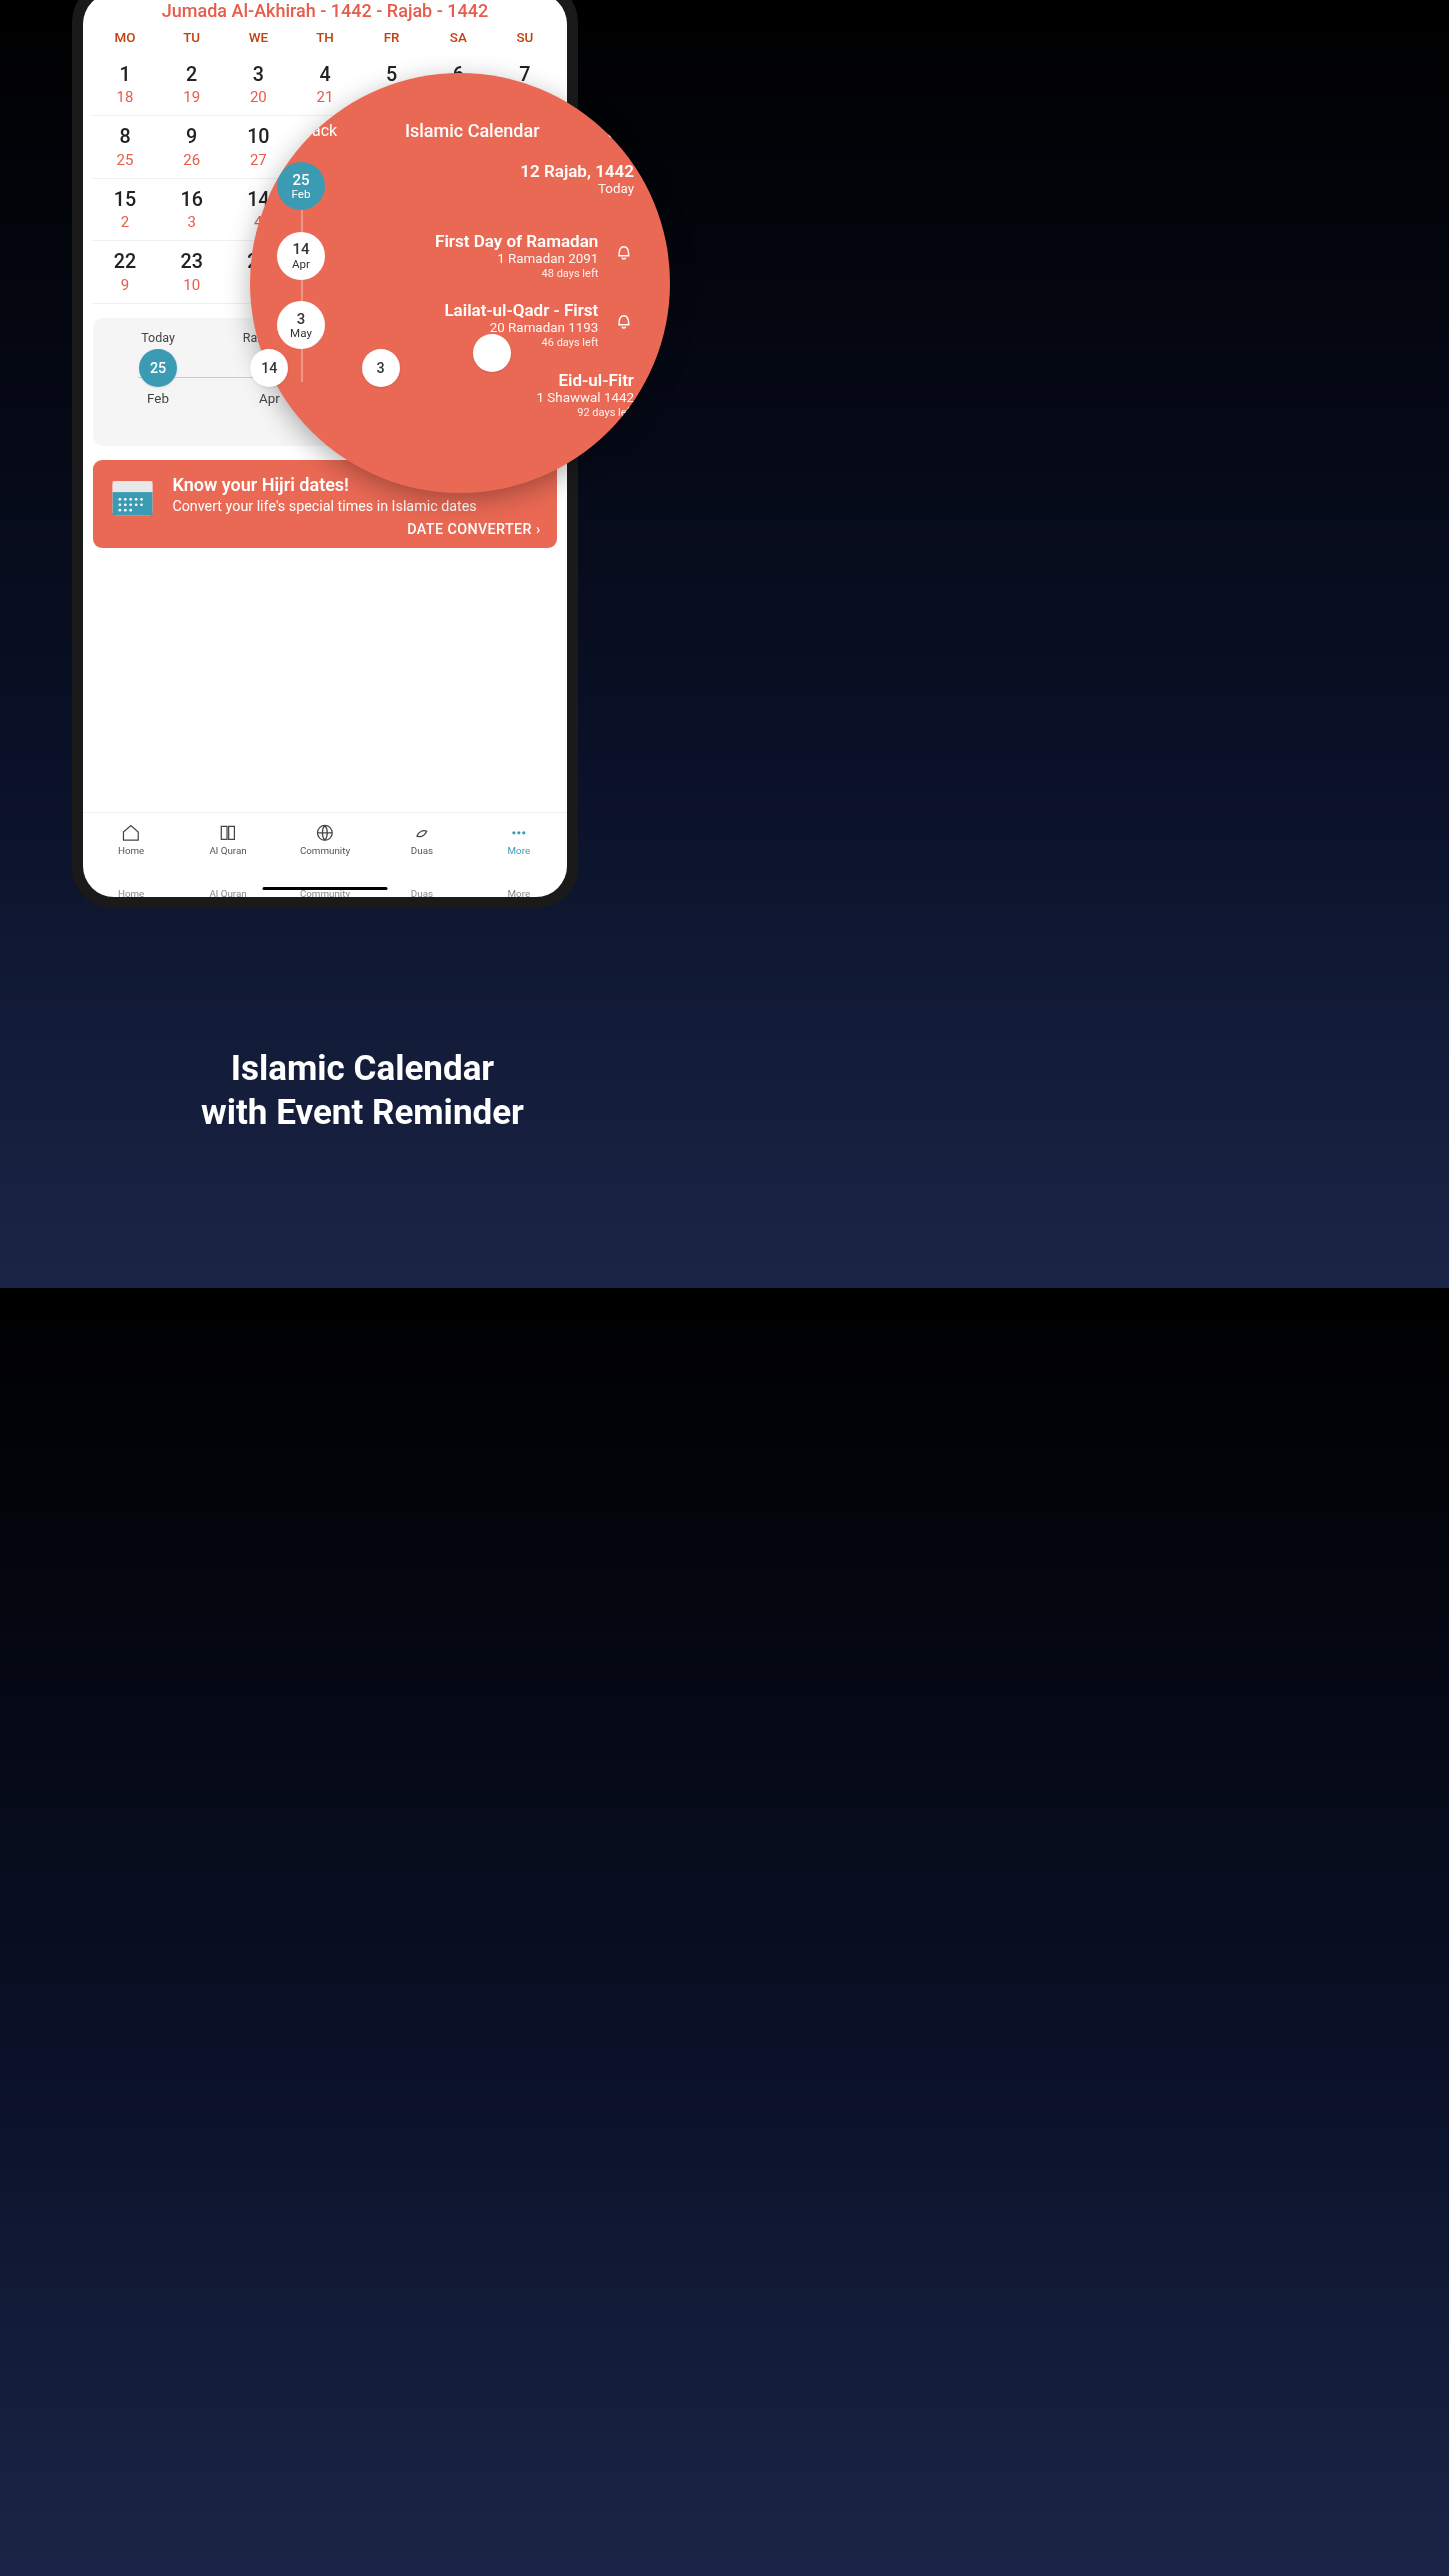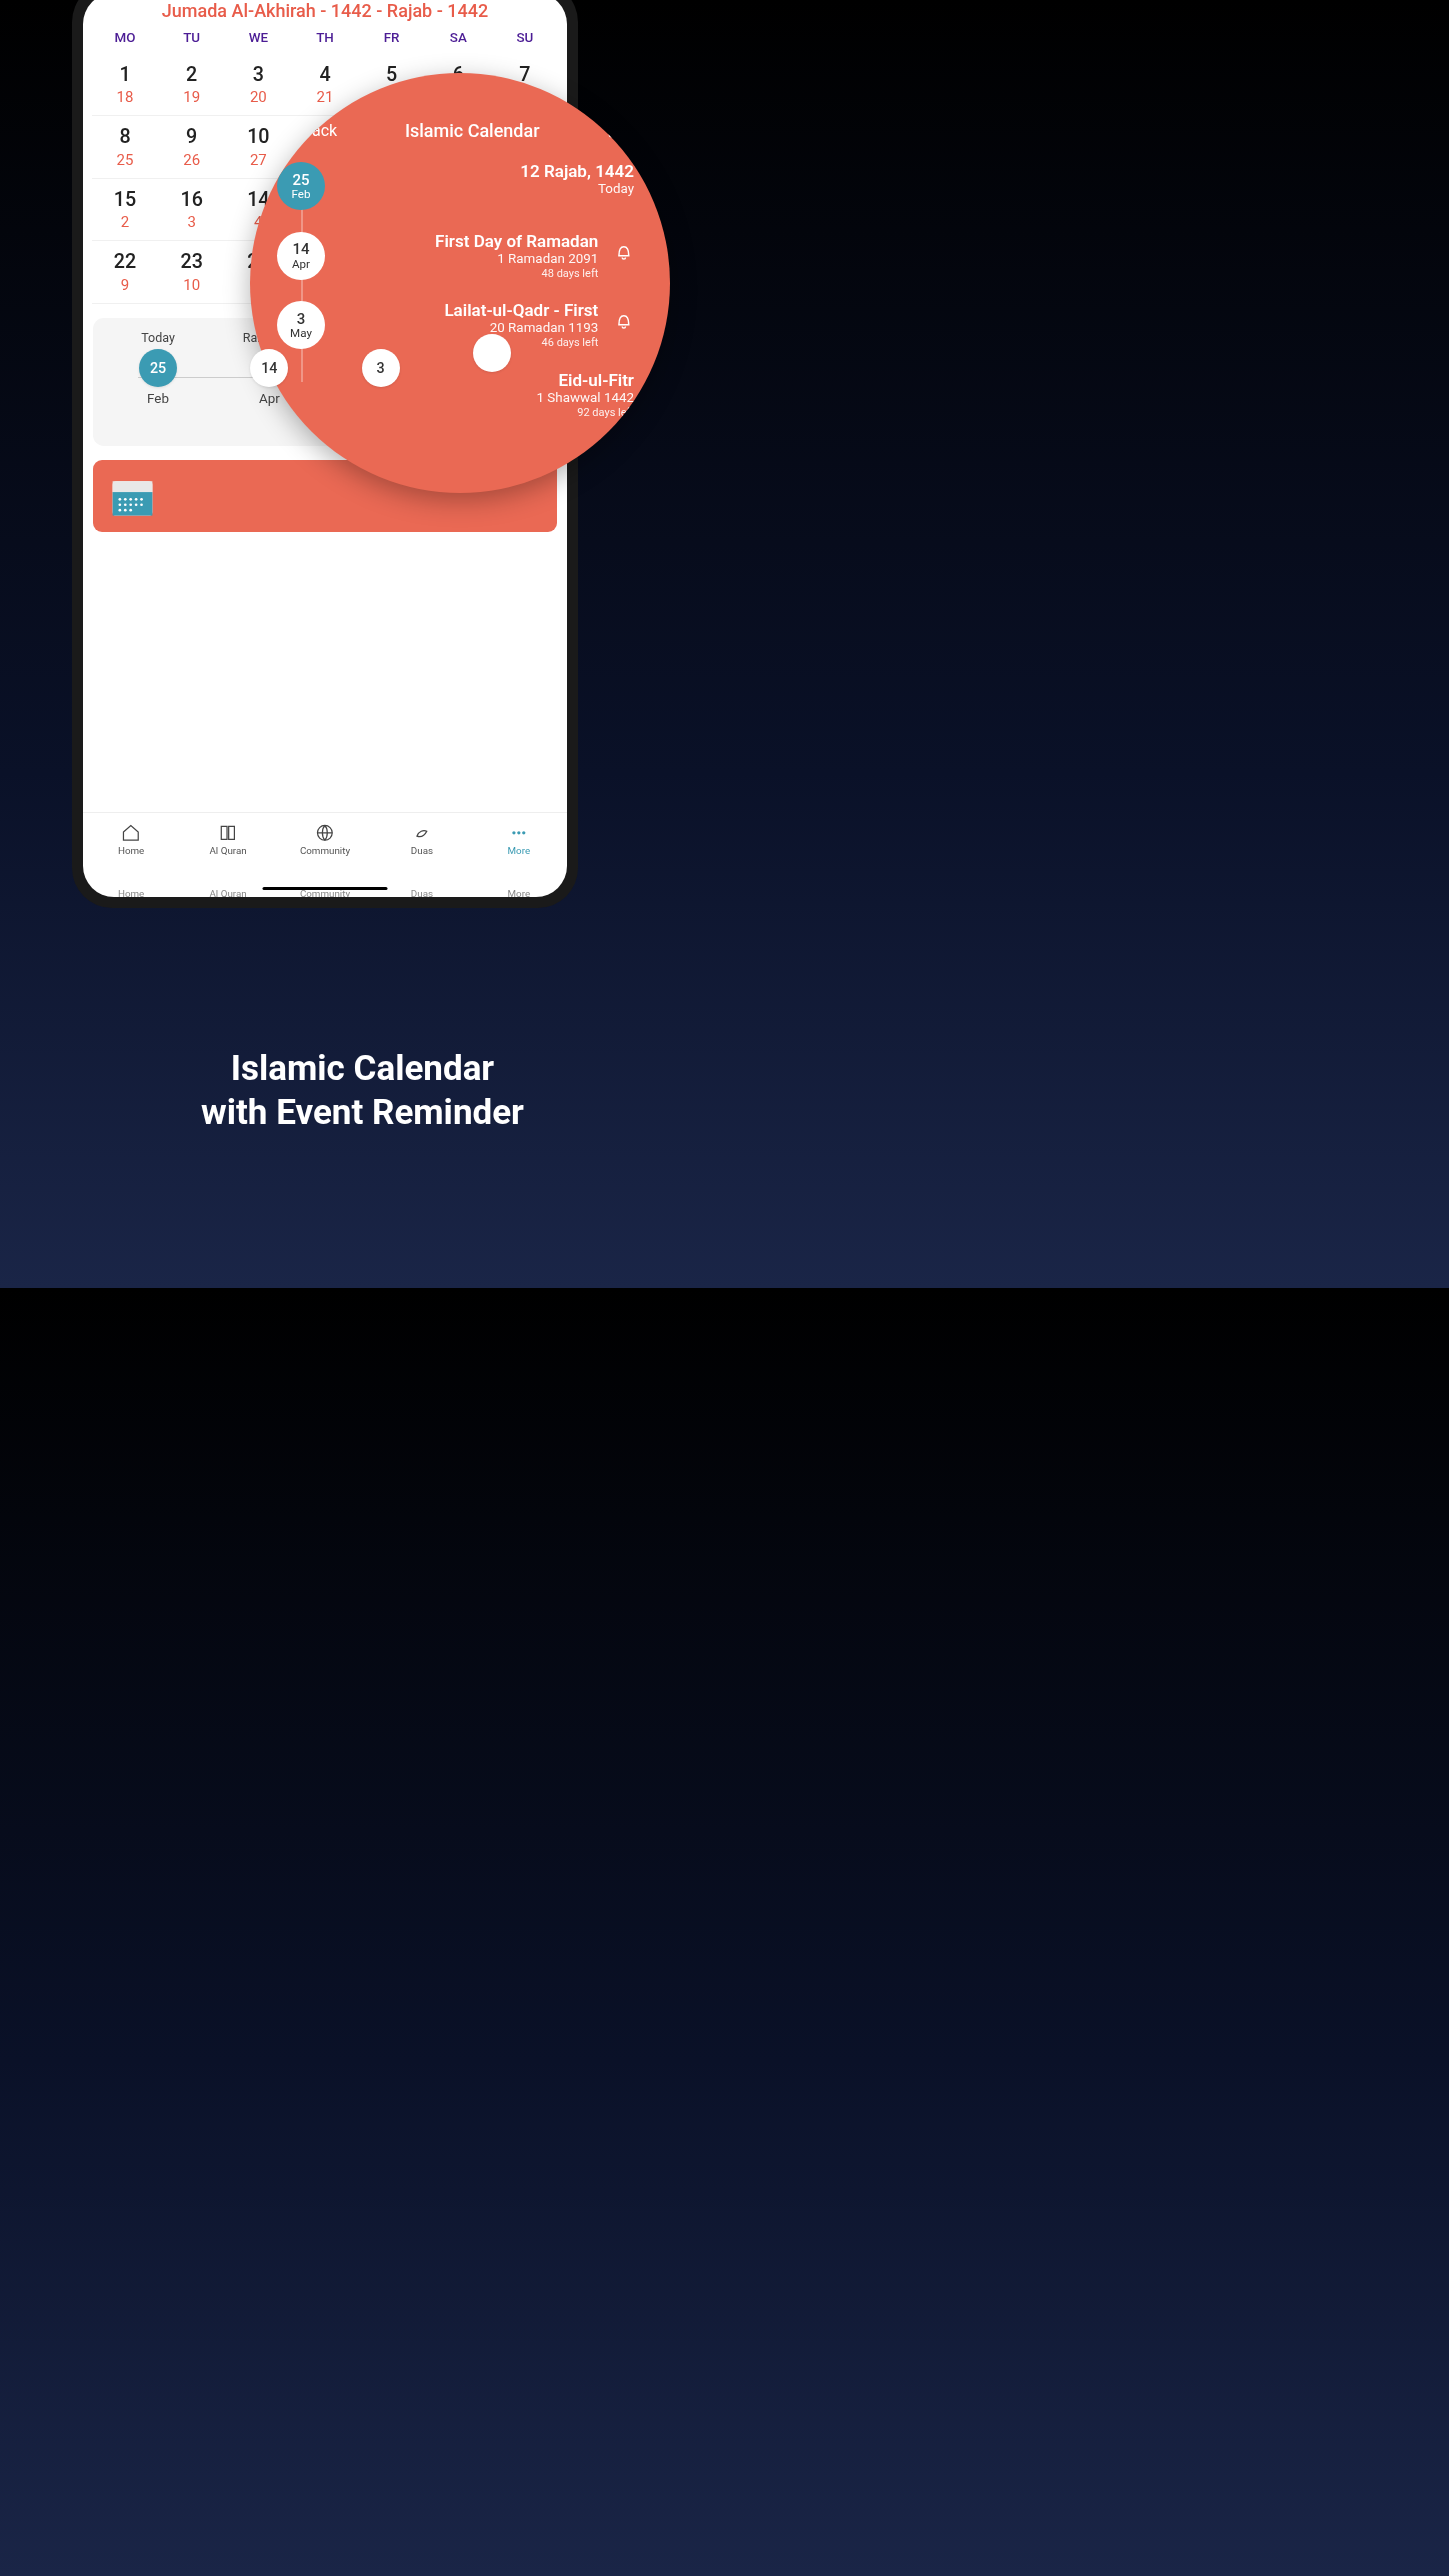--- a/index.html
+++ b/index.html
@@ -36,21 +36,21 @@
     padding: 7.2px 0 5.4px;
   }
   .weekdays {
     display: flex;
     padding: 3.6px 9px 9px;
   }
   .weekday {
     flex: 1;
     text-align: center;
     font-size: 13.4px;
-    color: #4c1d95;
+    color: #c2410c;
     font-weight: 500;
   }
   .calendar-grid {
     padding: 0 9px;
   }
   .calendar-row {
     display: flex;
     border-bottom: 0.9px solid #f0f0f0;
     padding: 9px 0;
   }
@@ -399,20 +399,25 @@
               <circle cx="18" cy="34" r="1.5"></circle>
               <circle cx="24" cy="34" r="1.5"></circle>
               <circle cx="30" cy="34" r="1.5"></circle>
               <circle cx="36" cy="34" r="1.5"></circle>
               <circle cx="12" cy="40" r="1.5"></circle>
               <circle cx="18" cy="40" r="1.5"></circle>
               <circle cx="24" cy="40" r="1.5"></circle>
             </g>
           </svg>
       </div>
+      <div class="conv-text">
+        <div class="conv-title">Know your Hijri dates!</div>
+        <div class="conv-sub">Convert your life's special times in Islamic dates</div>
+        <div class="conv-link">DATE CONVERTER ›</div>
+      </div>
     </div>
 
     <div class="bottom-nav" id="bottom-nav">
         <div class="nav-item">
           <div class="nav-icon">
             <svg viewBox="0 0 24 24" fill="none" stroke="#444" stroke-width="1.5" style="width: 19.7px; height: 19.7px;">
               <path d="M3 11 L12 3 L21 11 V21 H3 Z"></path>
             </svg>
           </div>
           <div class="nav-label">Home</div>

